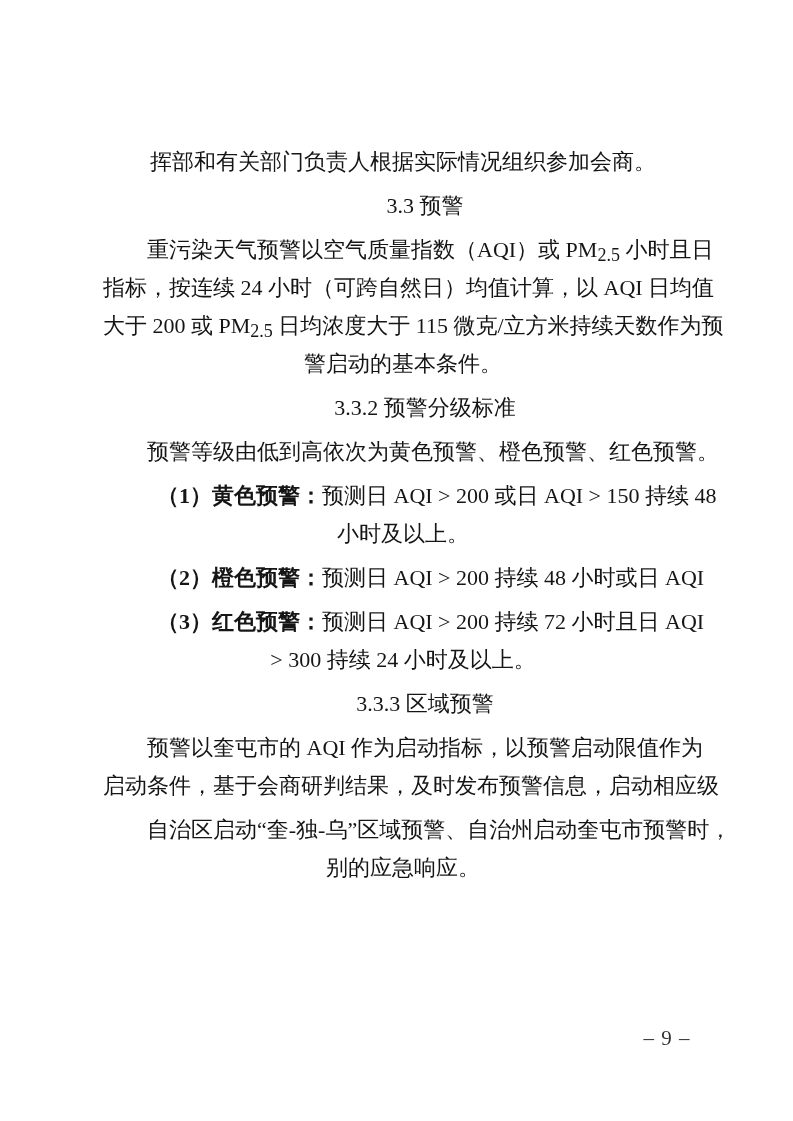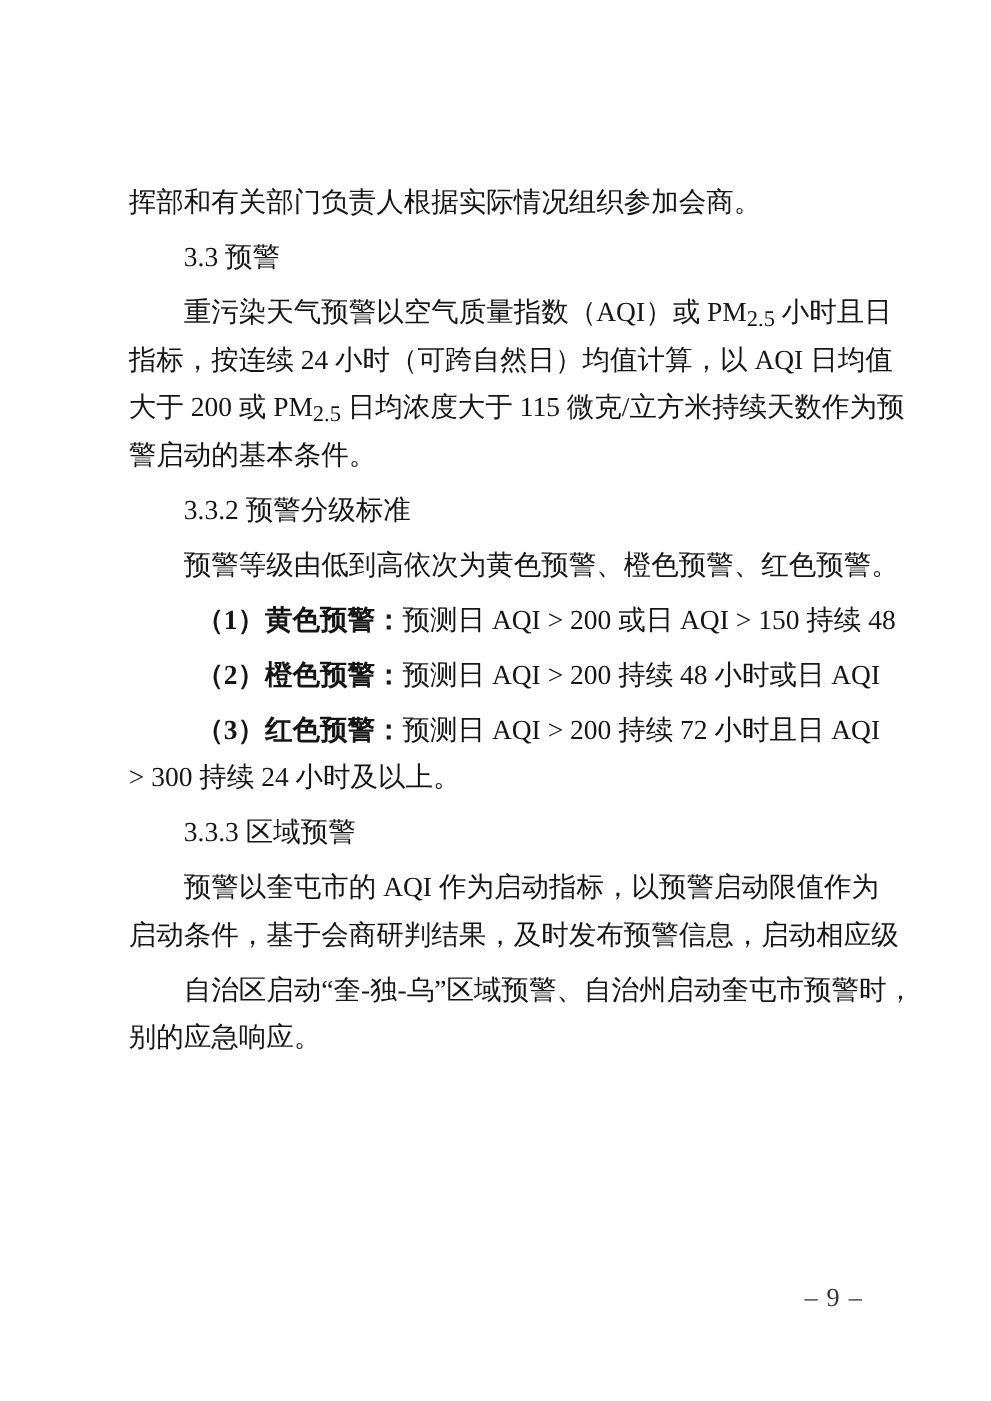--- a/index.html
+++ b/index.html
@@ -11,20 +11,21 @@
     font-family: "Liberation Serif", "DejaVu Serif", serif;
     color: #151515;
     overflow: hidden;
   }
   .text-block {
     position: absolute;
     left: 103px;
     top: 143px;
     width: 600px;
     font-size: 22px;
+    text-align: center;
   }
   .line {
     height: 38px;
     line-height: 38px;
     white-space: nowrap;
   }
   .indent { text-indent: 44px; }
   .gap { margin-top: 6px; }
   .b { font-weight: bold; margin-left: 10px; }
   sub.s25 {
@@ -65,20 +66,21 @@
     <div class="line"><span>大于 200 或 PM</span><sub class="s25">2.5</sub><span> 日均浓度大于 115 微克/立方米持续天数作为预</span></div>
 
     <div class="line">警启动的基本条件。</div>
 
     <div class="line indent gap">3.3.2 预警分级标准</div>
 
     <div class="line indent gap">预警等级由低到高依次为黄色预警、橙色预警、红色预警。</div>
 
     <div class="line indent gap"><span class="b">（1）黄色预警：</span><span>预测日 AQI &gt; 200 或日 AQI &gt; 150 持续 48</span></div>
 
+    <div class="line">小时及以上。</div>
 
     <div class="line indent gap"><span class="b">（2）橙色预警：</span><span>预测日 AQI &gt; 200 持续 48 小时或日 AQI</span></div>
 
 
     <div class="line indent gap"><span class="b">（3）红色预警：</span><span>预测日 AQI &gt; 200 持续 72 小时且日 AQI</span></div>
 
     <div class="line">&gt; 300 持续 24 小时及以上。</div>
 
     <div class="line indent gap">3.3.3 区域预警</div>
 

